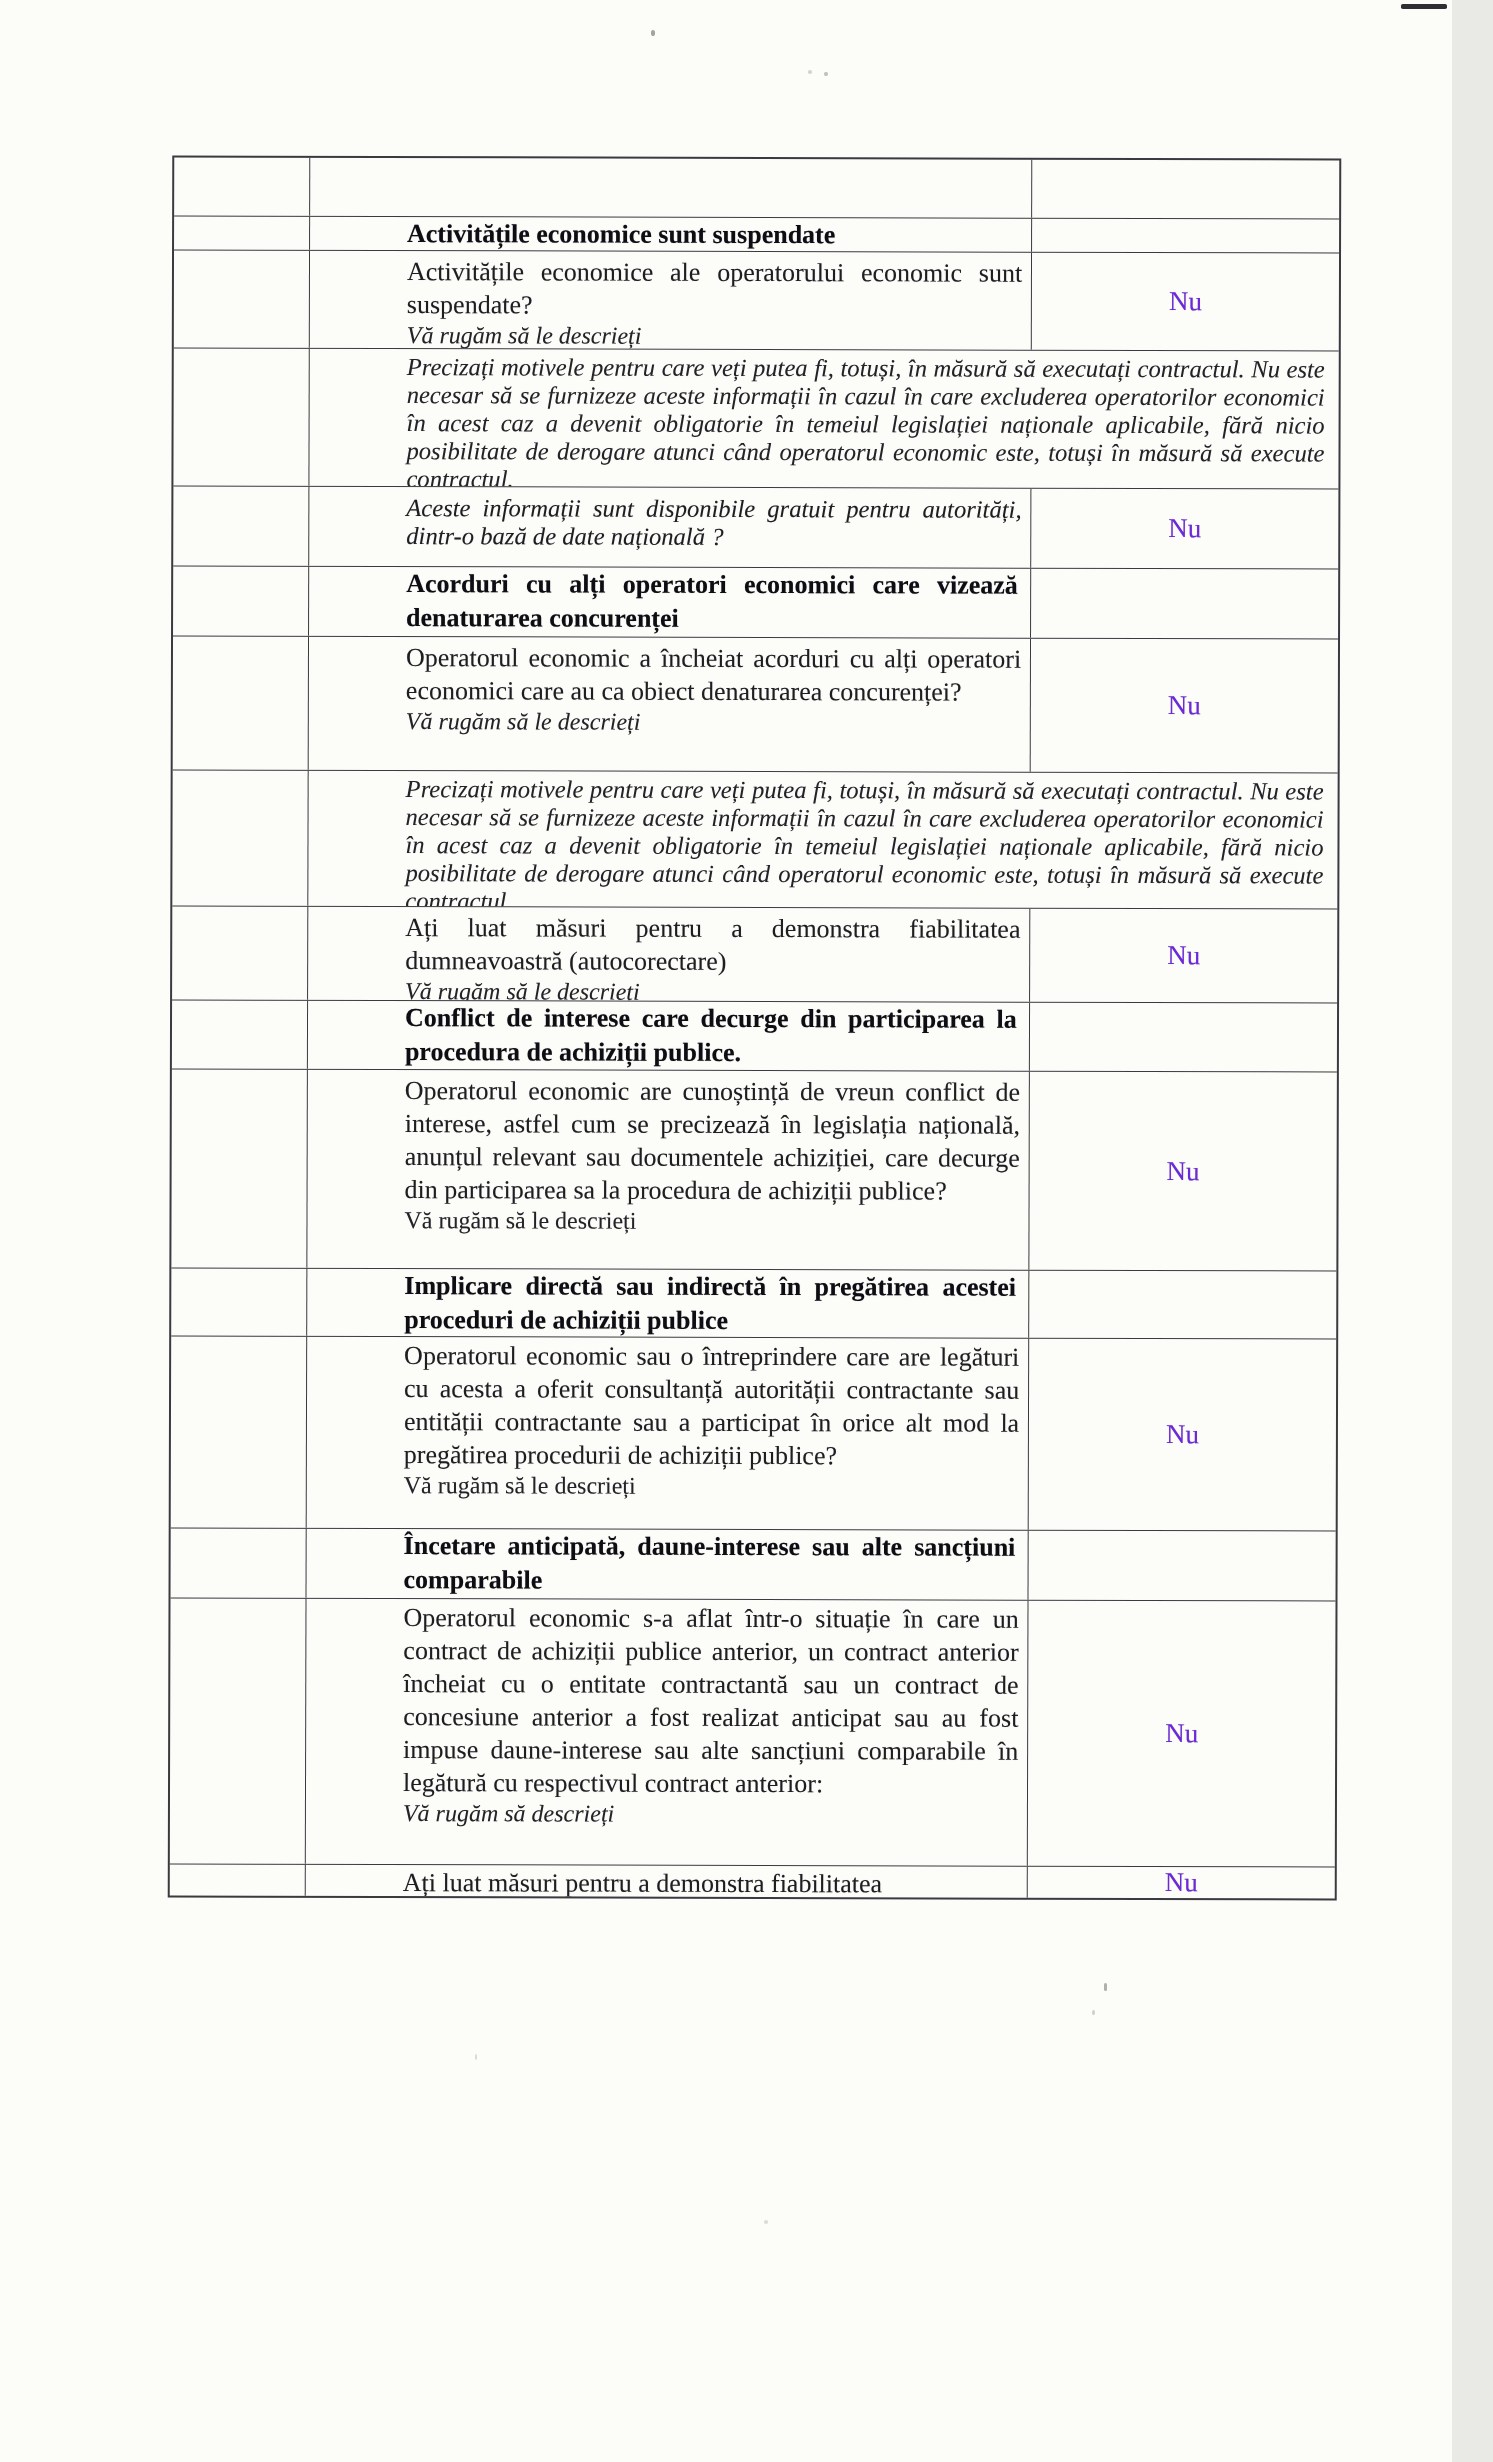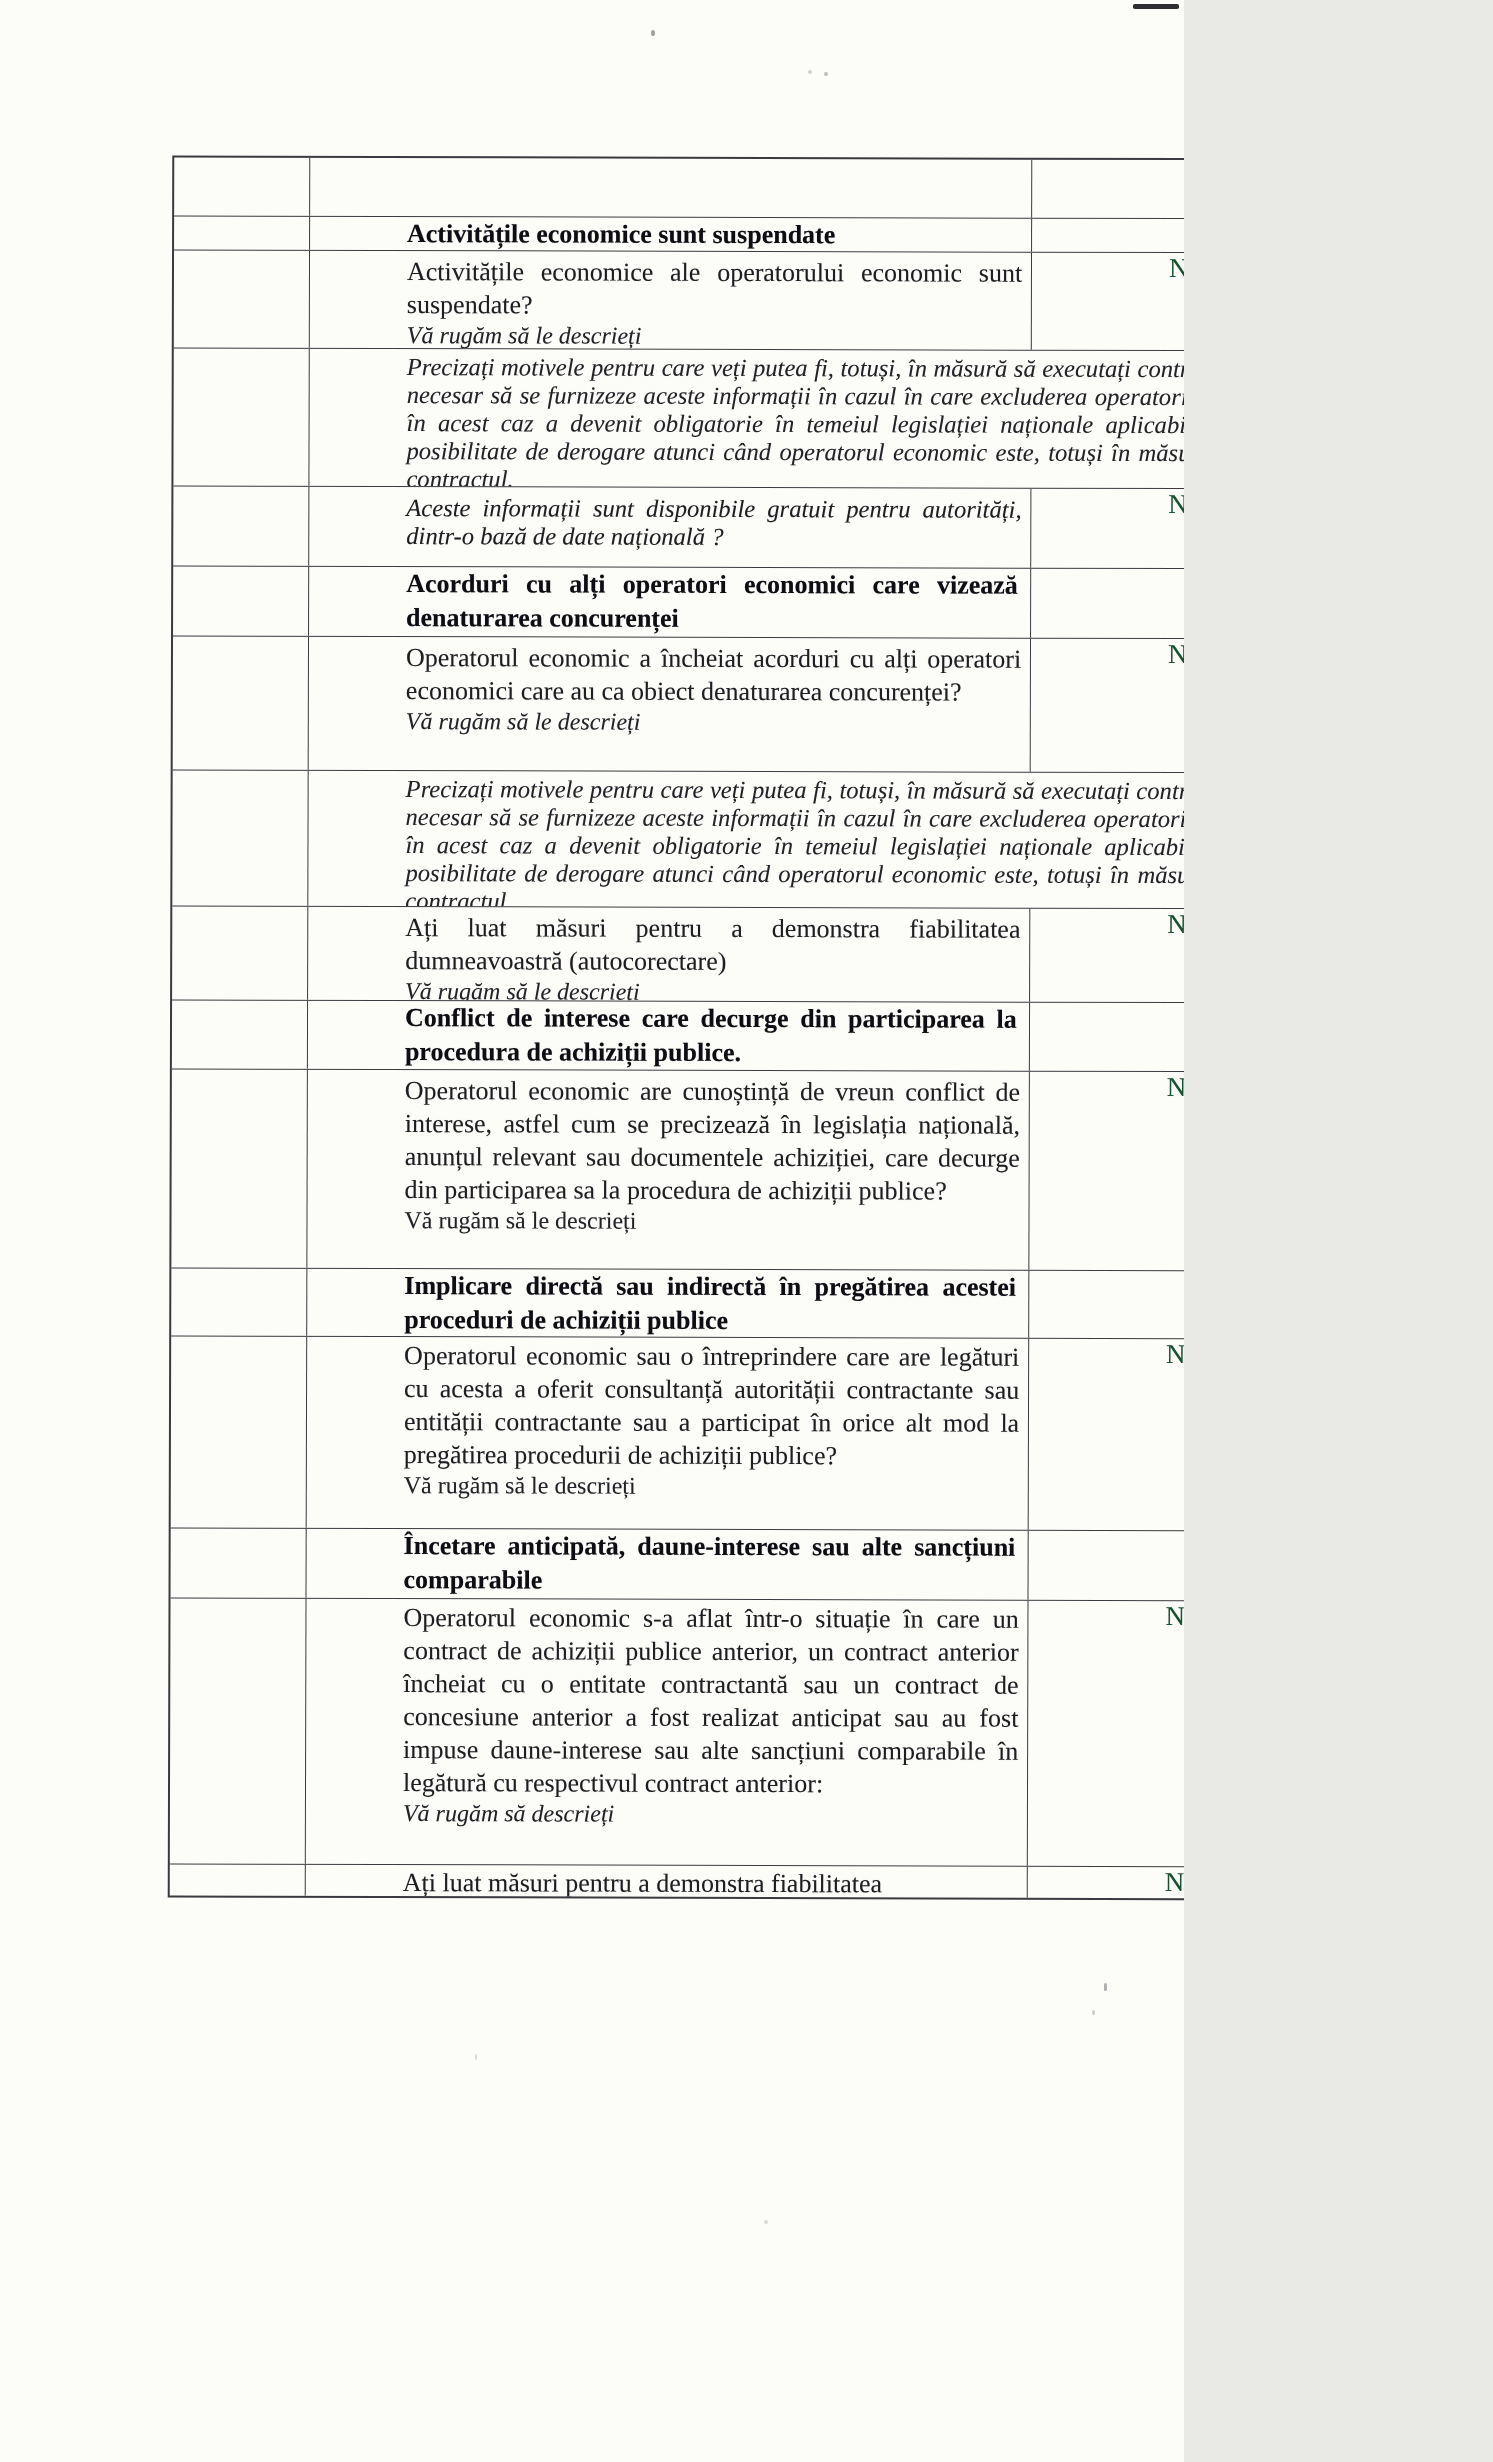--- a/index.html
+++ b/index.html
@@ -2,43 +2,43 @@
 <html lang="ro" style="font-size:14px"><head>
 <meta charset="utf-8">
 <style>
   html,body{margin:0;padding:0;}
   body{
     width:1494px;height:2462px;
     background:#e9e9e6;
     font-family:"Liberation Serif","DejaVu Serif",serif;
   }
   .page{
-    position:relative;width:1184px;height:2462px;
+    position:relative;width:1452px;height:2462px;
     background:#fcfcf9;
     overflow:hidden;
     color:#1d1d22;
   }
   
   .doc-table{
     position:absolute;left:170px;top:157px;width:1169px;
     border:2.6px solid #3a3a40;
     box-sizing:border-box;
     transform:rotate(0.15deg);
     transform-origin:50% 50%;
     background:#fcfcf9;
   }
   .row{display:flex;box-sizing:border-box;border-top:1.8px solid #3a3a40;}
   .row.first{border-top:none;}
   .cell{box-sizing:border-box;overflow:hidden;position:relative;}
   .cell.left{width:136px;border-right:1.8px solid #3a3a40;flex:none;}
   .cell.main{width:722px;border-right:1.8px solid #3a3a40;flex:none;}
   .cell.merge{flex:1;}
   .cell.ans{
-    flex:1;display:flex;align-items:flex-start;justify-content:center;
-    font-size:27px;color:#14532d;
+    flex:1;display:flex;align-items:center;justify-content:center;
+    font-size:27px;color:#6d28d9;
   }
   
   .r0{height:58px}.r1{height:34px}.r2{height:98px}.r3{height:138px}
   .r4{height:80px}.r5{height:70px}.r6{height:134px}.r7{height:136px}
   .r8{height:94px}.r9{height:69px}.r10{height:199px}.r11{height:68px}
   .r12{height:192px}.r13{height:70px}.r14{height:266px}.r15{height:32px}
 
   
   .q{
     font-size:26px;line-height:33px;text-align:justify;

